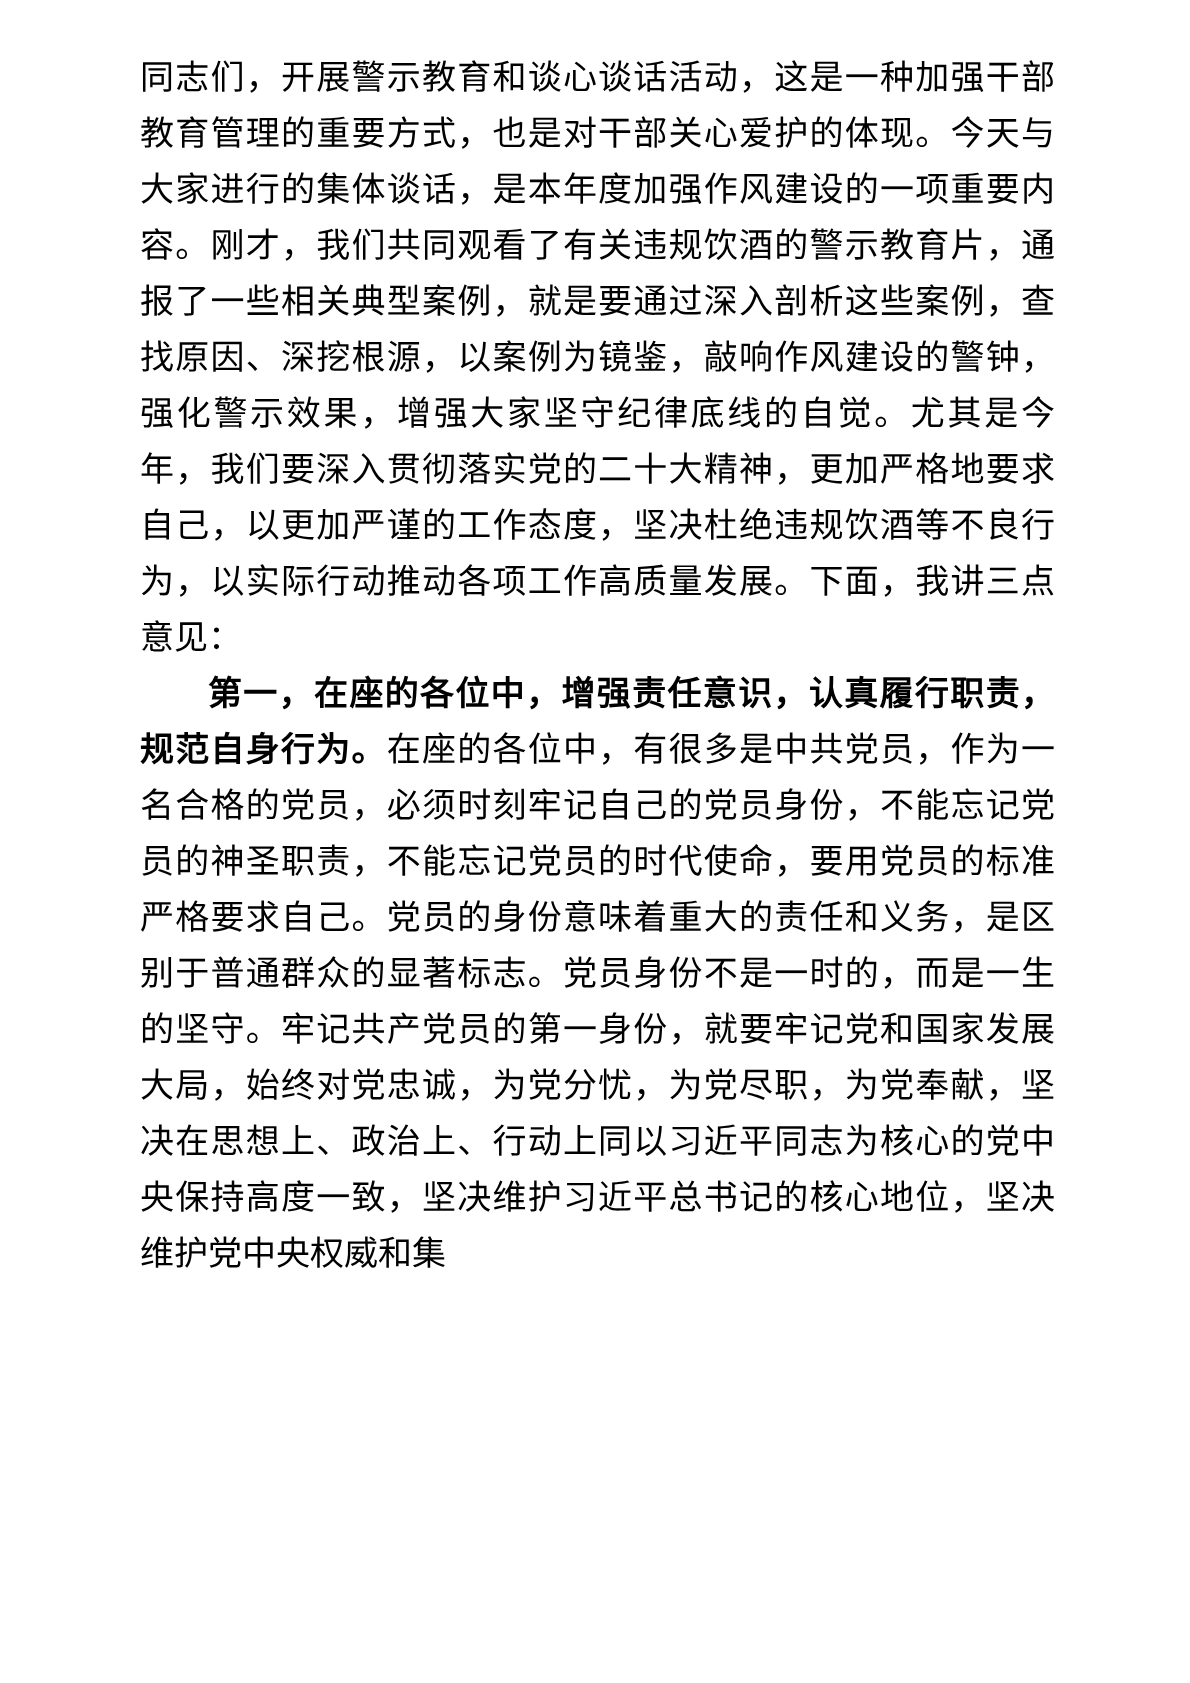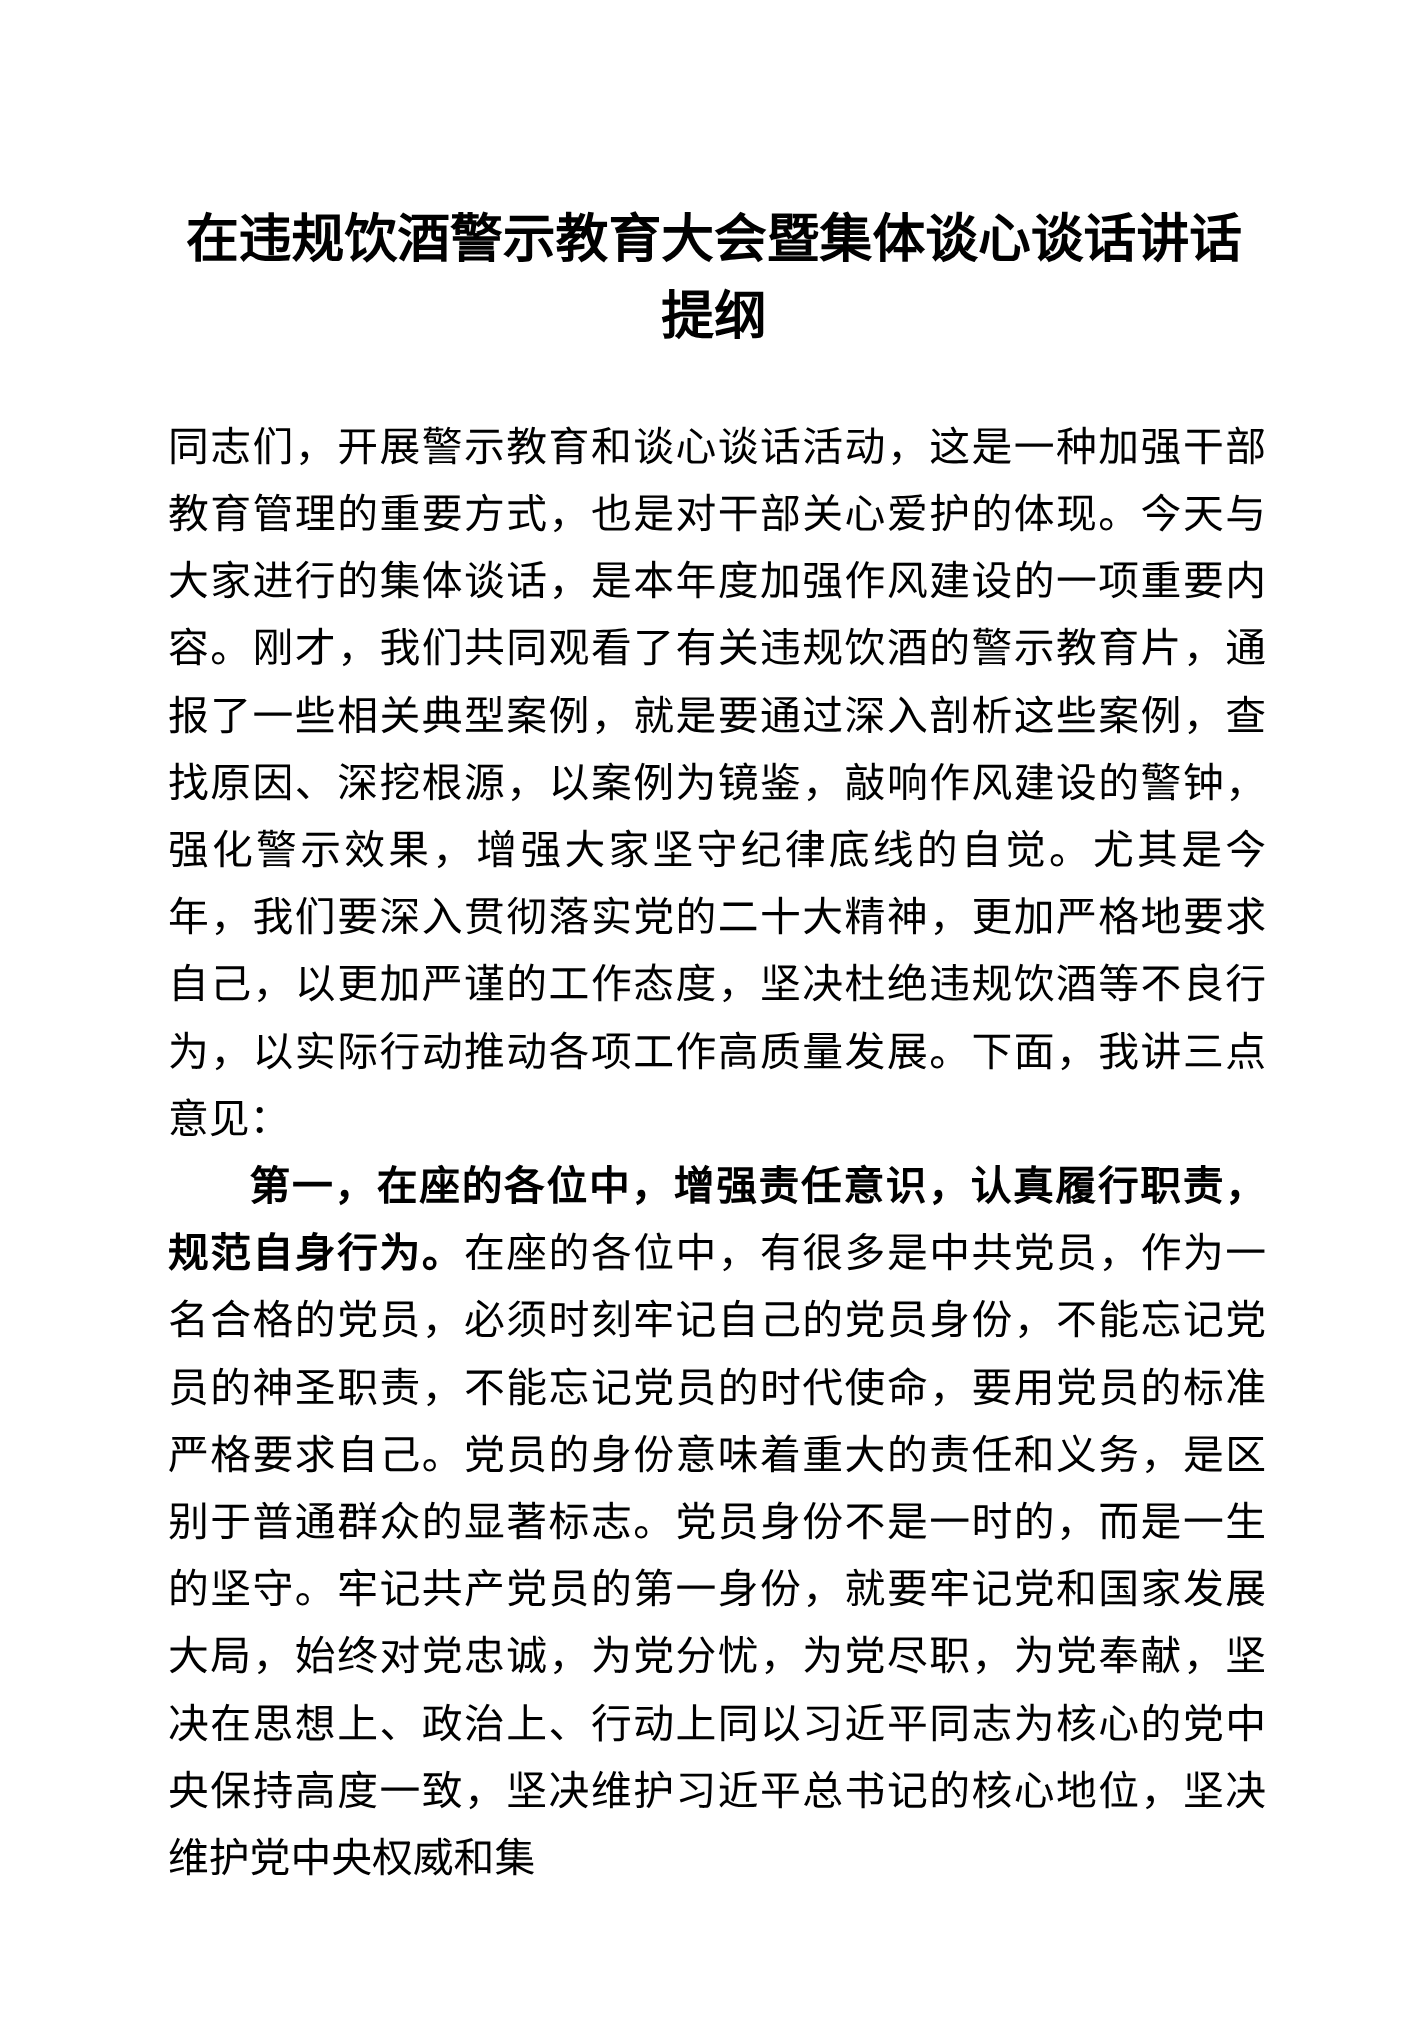--- a/index.html
+++ b/index.html
@@ -48,24 +48,20 @@
   }
   .lead-bold {
     font-weight: bold;
   }
 </style>
 </head>
 <body>
 
 <div class="page">
 
-  <h1 class="doc-title">
-    <div>在违规饮酒警示教育大会暨集体谈心谈话讲话</div>
-    <div>提纲</div>
-  </h1>
 
   <div class="doc-body">
     <p>
       <span>同志们，开展警示教育和谈心谈话活动，这是一种加强干部教育管理的重要方式，也是对干部关心爱护的体现。今天与大家进行的集体谈话，是本年度加强作风建设的一项重要内容。刚才，我们共同观看了有关违规饮酒的警示教育片，通报了一些相关典型案例，就是要通过深入剖析这些案例，查找原因、深挖根源，以案例为镜鉴，敲响作风建设的警钟，强化警示效果，增强大家坚守纪律底线的自觉。尤其是今年，我们要深入贯彻落实党的二十大精神，更加严格地要求自己，以更加严谨的工作态度，坚决杜绝违规饮酒等不良行为，以实际行动推动各项工作高质量发展。下面，我讲三点意见：</span>
     </p>
     <p class="indented">
       <span class="lead-bold">第一，在座的各位中，增强责任意识，认真履行职责，规范自身行为。</span><span>在座的各位中，有很多是中共党员，作为一名合格的党员，必须时刻牢记自己的党员身份，不能忘记党员的神圣职责，不能忘记党员的时代使命，要用党员的标准严格要求自己。党员的身份意味着重大的责任和义务，是区别于普通群众的显著标志。党员身份不是一时的，而是一生的坚守。牢记共产党员的第一身份，就要牢记党和国家发展大局，始终对党忠诚，为党分忧，为党尽职，为党奉献，坚决在思想上、政治上、行动上同以习近平同志为核心的党中央保持高度一致，坚决维护习近平总书记的核心地位，坚决维护党中央权威和集</span>
     </p>
   </div>
 

